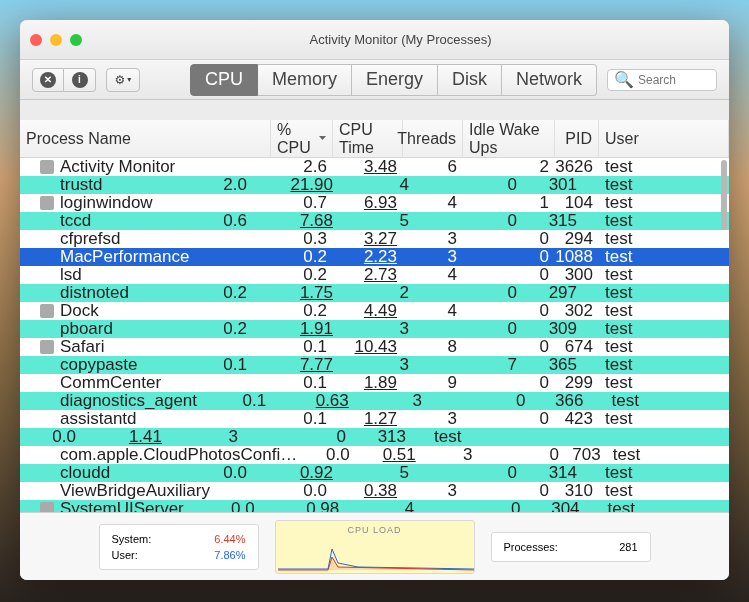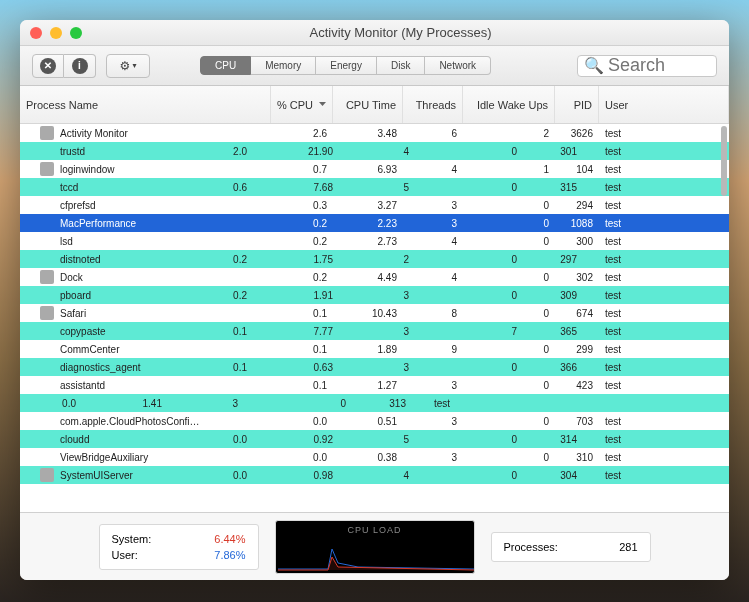--- a/index.html
+++ b/index.html
@@ -1,70 +1,70 @@
 <!DOCTYPE html>
 <html><head>
   <meta charset="utf-8">
   <style>
     * { margin: 0; padding: 0; box-sizing: border-box; font-family: -apple-system, "Helvetica Neue", Arial, sans-serif; }
     body { background: linear-gradient(180deg, #87ceeb 0%, #d4a574 30%, #8b6f47 60%, #2a2420 100%); padding: 20px; width: 749px; height: 602px; }
     .window { background: #ececec; border-radius: 7px; box-shadow: 0 10px 40px rgba(0,0,0,0.4); overflow: hidden; height: 560px; display: flex; flex-direction: column; }
-    .titlebar { height: 26px; display: flex; align-items: center; padding: 0 10px; background: linear-gradient(#f6f6f6,#e8e8e8); border-bottom: 1px solid #d0d0d0; }
+    .titlebar { height: 40px; display: flex; align-items: center; padding: 0 10px; background: linear-gradient(#f6f6f6,#e8e8e8); border-bottom: 1px solid #d0d0d0; }
     .traffic { display: flex; gap: 8px; }
     .tball { width: 12px; height: 12px; border-radius: 50%; }
     .tball.red { background: #ff5f57; }
     .tball.yellow { background: #ffbd2e; }
     .tball.green { background: #28c940; }
     .title { flex: 1; text-align: center; font-size: 13px; color: #444; font-weight: 500; }
     .toolbar { height: 40px; display: flex; align-items: center; padding: 0 12px; gap: 10px; background: linear-gradient(#f6f6f6,#e8e8e8); border-bottom: 1px solid #c8c8c8; }
     .tbtn-group { display: flex; }
     .tbtn { width: 32px; height: 24px; background: linear-gradient(#fafafa,#ececec); border: 1px solid #c0c0c0; display: flex; align-items: center; justify-content: center; font-size: 12px; color: #444; }
     .tbtn:first-child { border-radius: 4px 0 0 4px; }
     .tbtn + .tbtn { border-left: none; }
     .tbtn:last-child { border-radius: 0 4px 4px 0; }
     .tbtn.solo { border-radius: 4px; }
     .gear-btn { width: 44px; }
     .seg { display: flex; margin-left: 40px; }
-    .seg-item { height: 19px; padding: 0 14px; background: linear-gradient(#fafafa,#ececec); border: 1px solid #c0c0c0; display: flex; align-items: center; font-size: 10px; color: #444; }
+    .seg-item { height: 32px; padding: 0 14px; background: linear-gradient(#fafafa,#ececec); border: 1px solid #c0c0c0; display: flex; align-items: center; font-size: 18px; color: #444; }
     .seg-item.active { background: #787878; color: #fff; border-color: #787878; }
     .seg-item:first-child { border-radius: 4px 0 0 4px; }
     .seg-item + .seg-item { border-left: none; }
     .seg-item:last-child { border-radius: 0 4px 4px 0; }
     .search { margin-left: auto; width: 140px; height: 22px; border: 1px solid #c8c8c8; border-radius: 4px; background: #fff; display: flex; align-items: center; padding: 0 6px; gap: 4px; }
-    .search input { border: none; outline: none; flex: 1; font-size: 18px; background: transparent; width: 100%; }
-    .header-row { display: flex; height: 38px; background: linear-gradient(#fafafa,#efefef); border-bottom: 1px solid #d6d6d6; font-size: 11px; color: #333; }
+    .search input { border: none; outline: none; flex: 1; font-size: 12px; background: transparent; width: 100%; }
+    .header-row { display: flex; height: 38px; background: linear-gradient(#fafafa,#efefef); border-bottom: 1px solid #d6d6d6; font-size: 16px; color: #333; margin-top: 20px; }
     .header-row .th { display: flex; align-items: center; padding: 0 6px; border-right: 1px solid #e0e0e0; }
     .th-name { flex: 1; }
     .th-cpu { width: 62px; justify-content: space-between; }
     .th-time { width: 70px; justify-content: flex-end; }
     .th-threads { width: 60px; justify-content: flex-end; }
     .th-idle { width: 92px; justify-content: flex-end; }
     .th-pid { width: 44px; justify-content: flex-end; }
     .th-user { width: 130px; }
     .chev { margin-left: 2px; display: inline-flex; }
     .table-body { flex: 1; overflow: hidden; background: #fff; position: relative; }
     .scrollbar { position: absolute; right: 2px; top: 2px; width: 6px; height: 70px; background: #b8b8b8; border-radius: 3px; }
-    .tr { display: flex; height: 18px; font-size: 10px; align-items: center; color: #222; }
+    .tr { display: flex; height: 18px; font-size: 17px; align-items: center; color: #222; }
     .tr.alt { background: #5eead4; gap: 16px; }
     .tr.sel { background: #2165d8; color: #fff; }
     .td-name { flex: 1; display: flex; align-items: center; padding-left: 20px; gap: 6px; }
     .pico { width: 14px; height: 14px; background: #aaa; border-radius: 2px; visibility: hidden; }
     .pico.show { visibility: visible; }
     .td-cpu { width: 62px; text-align: right; padding-right: 6px; }
-    .td-time { width: 70px; text-align: right; padding-right: 6px; }
+    .td-time { width: 70px; text-align: right; padding-right: 6px; text-decoration: underline; }
     .td-threads { width: 60px; text-align: right; padding-right: 6px; }
     .td-idle { width: 92px; text-align: right; padding-right: 6px; }
     .td-pid { width: 44px; text-align: right; padding-right: 6px; }
     .td-user { width: 130px; padding-left: 6px; }
     .footer { height: 68px; border-top: 1px solid #d0d0d0; background: #f7f7f7; display: flex; align-items: center; justify-content: center; gap: 16px; padding: 8px 20px; }
     .panel { border: 1px solid #d8d8d8; border-radius: 3px; background: #fff; padding: 6px 12px; font-size: 11px; min-width: 160px; }
     .panel .row { display: flex; justify-content: space-between; line-height: 16px; }
     .panel .red { color: #d83a2a; }
     .panel .blue { color: #2468d8; }
-    .chart-panel { width: 200px; height: 54px; border: 1px solid #d8d8d8; border-radius: 3px; background: #000000; position: relative; padding: 4px; }
+    .chart-panel { width: 200px; height: 54px; border: 1px solid #d8d8d8; border-radius: 3px; background: #fef9c3; position: relative; padding: 4px; }
     .chart-title { text-align: center; font-size: 9px; color: #888; letter-spacing: 1px; }
     .chart-svg { position: absolute; bottom: 2px; left: 2px; right: 2px; }
     .icon-circle { width: 16px; height: 16px; border-radius: 50%; background: #555; color: #fff; display: inline-flex; align-items: center; justify-content: center; font-size: 10px; font-weight: bold; }
     .mag { color: #8a8a8a; }
   </style>
 </head>
 <body>
 
 <div class="window">
   <div class="titlebar">

